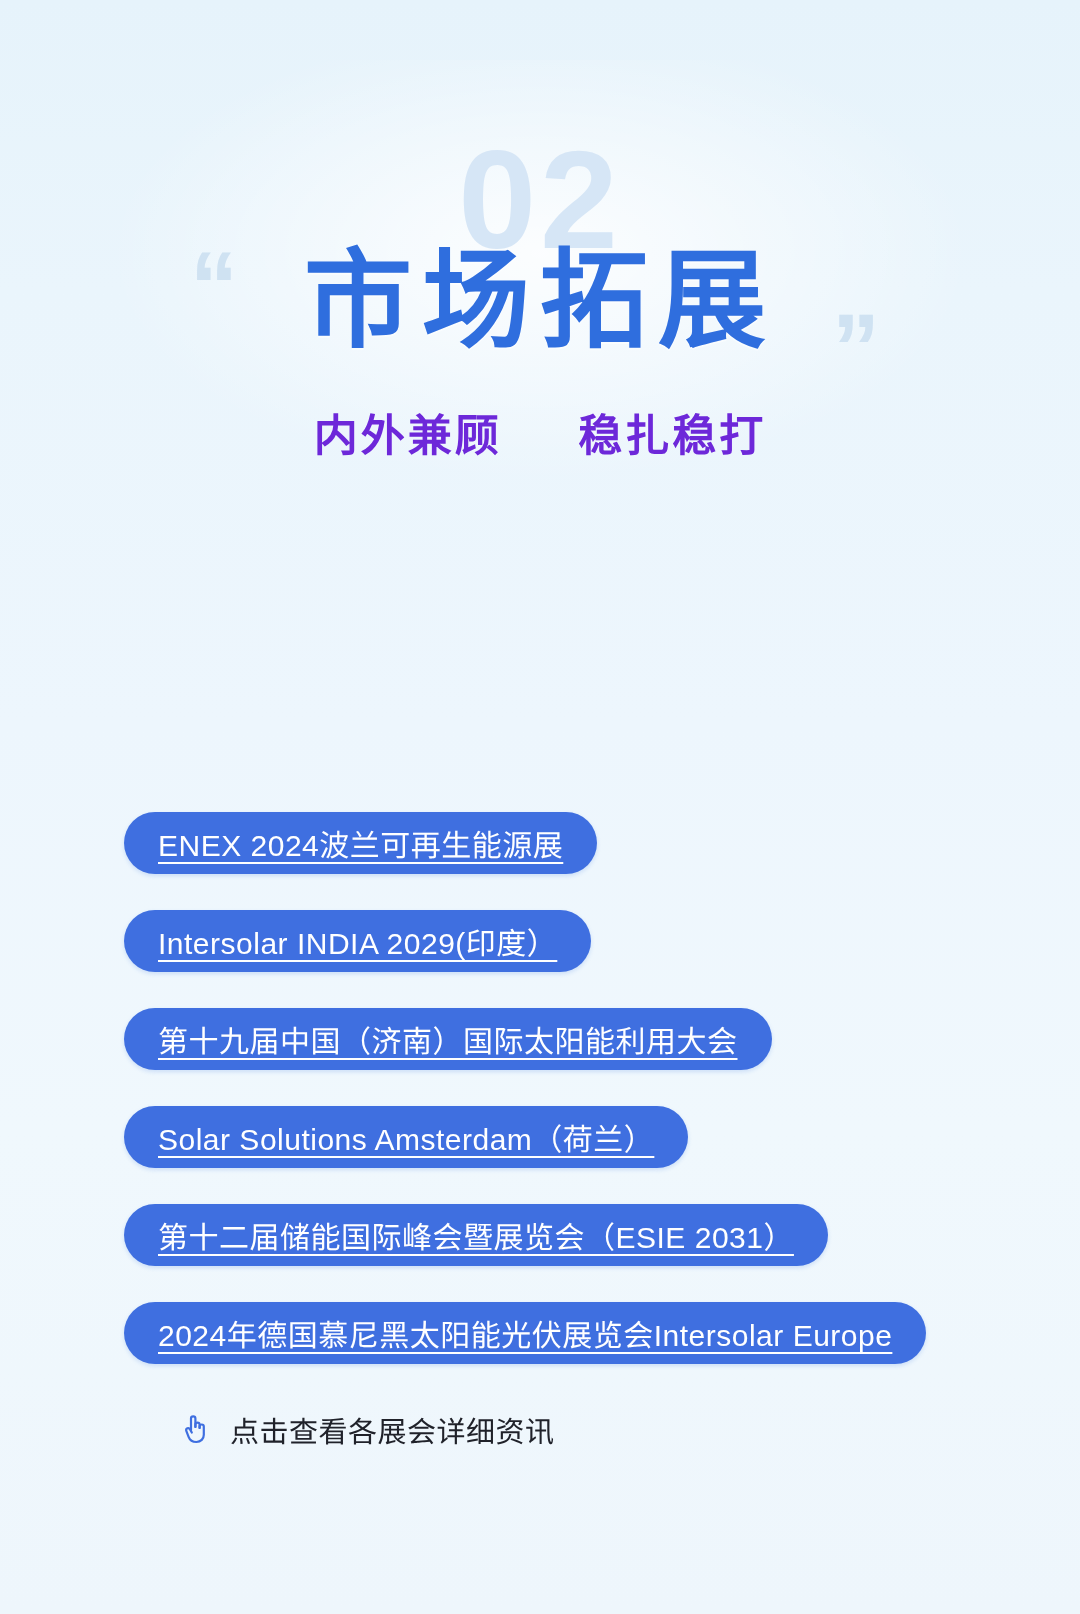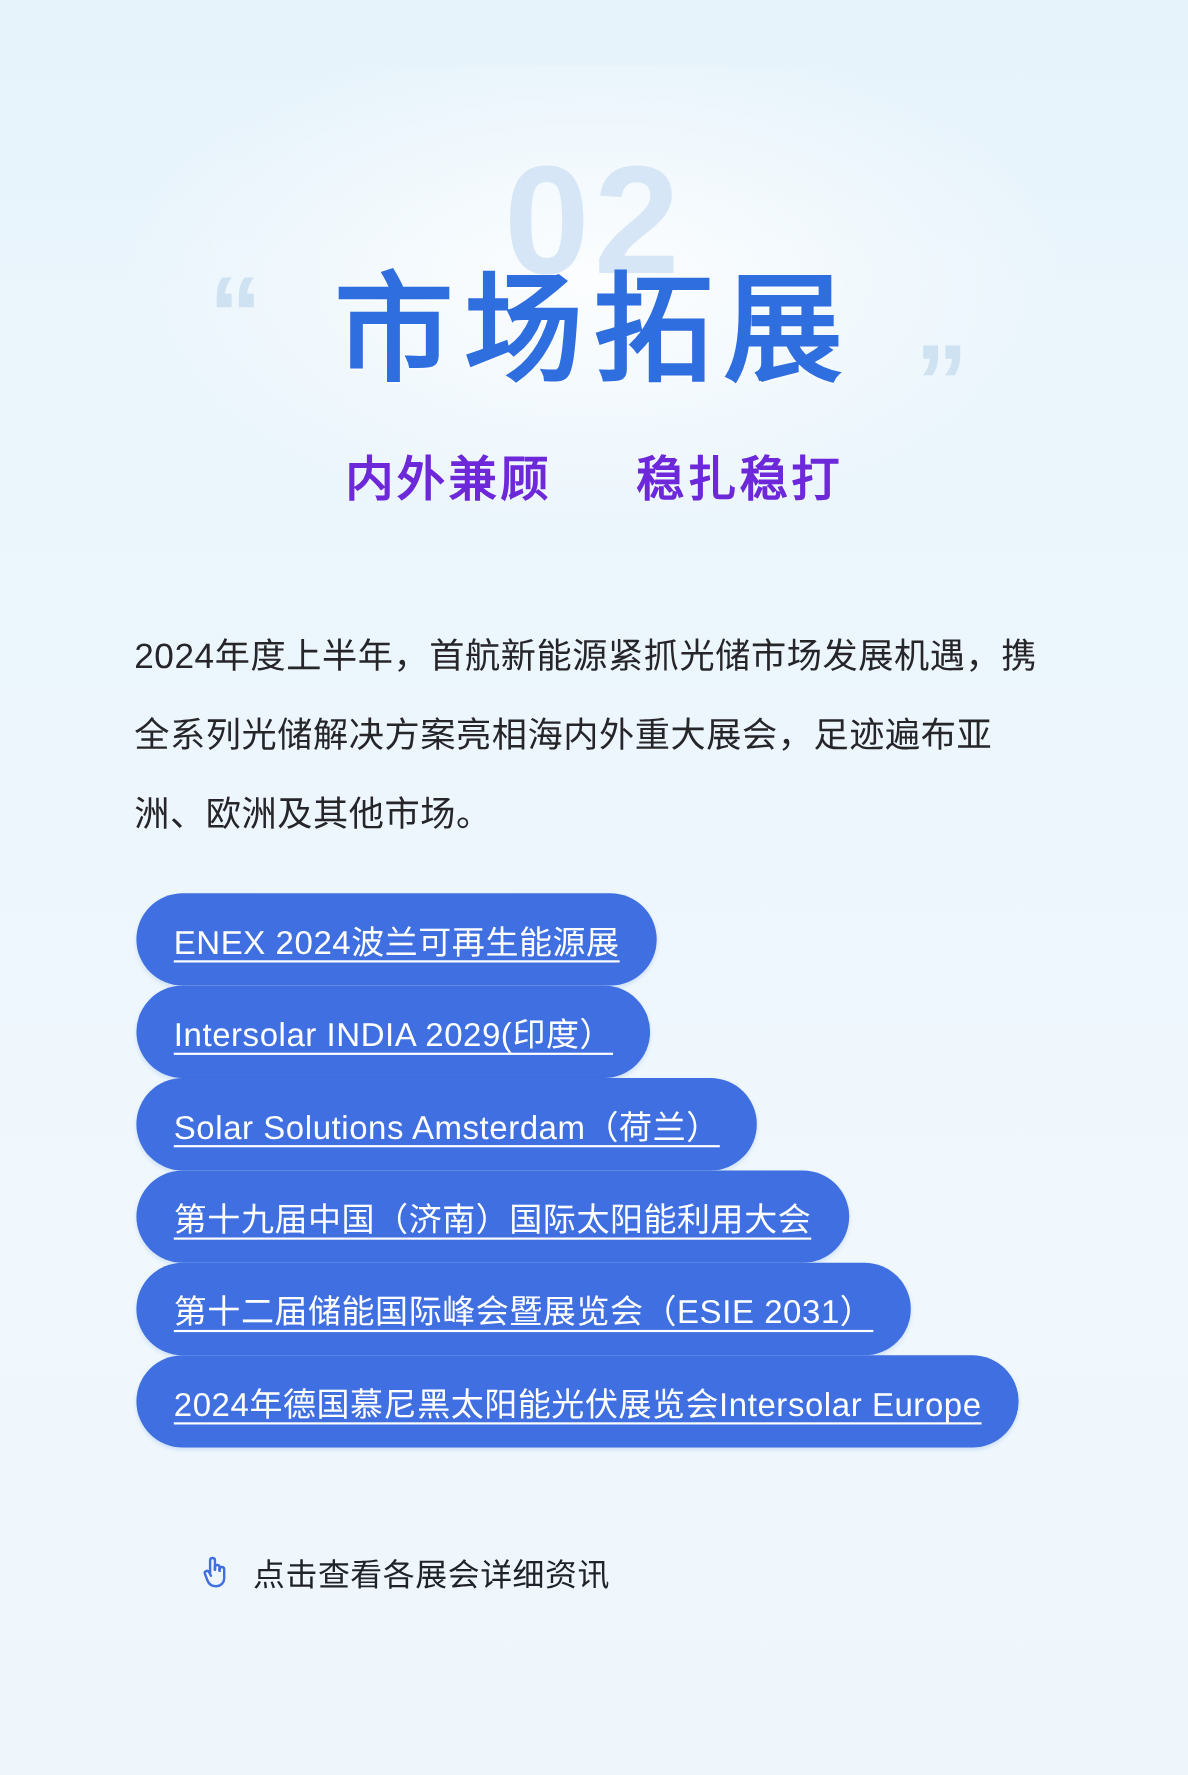--- a/index.html
+++ b/index.html
@@ -133,21 +133,22 @@
     left: 124px;
     width: 840px;
   }
   .pill {
     display: inline-flex;
     align-items: center;
     background: #3f6fe0;
     color: #ffffff;
     border-radius: 999px;
     height: 62px;
-    padding: 11px 34px;
+    padding: 0 34px;
+    margin-bottom: 36px;
     font-size: 30px;
     letter-spacing: 0.5px;
     box-shadow: 0 2px 4px rgba(47,110,222,0.18);
     cursor: pointer;
   }
   .pill-row {
     display: block;
   }
   .pill-text {
     text-decoration: underline;
@@ -193,41 +194,40 @@
       <span class="quote-mark quote-close">”</span>
     </div>
 
     <div class="subtitle">
       <span>内外兼顾</span>
       <span class="gap"></span>
       <span>稳扎稳打</span>
     </div>
   </div>
 
-  <div class="paragraph">2024年度上半年，首航新能源紧抓光储市场发展机遇，携全系列光储解决方案亮相海内外重大展会，足迹遍布亚洲、欧洲及其他市场。</div>
 
   <div class="pill-list">
     <div class="pill-row">
       <span class="pill">
         <span class="pill-text">ENEX 2024波兰可再生能源展</span>
       </span>
     </div>
     <div class="pill-row">
       <span class="pill">
         <span class="pill-text">Intersolar INDIA 2029(印度）</span>
       </span>
     </div>
     <div class="pill-row">
       <span class="pill">
+        <span class="pill-text">第十九届中国（济南）国际太阳能利用大会</span>
+      </span>
+    </div>
+    <div class="pill-row">
+      <span class="pill">
         <span class="pill-text">Solar Solutions Amsterdam（荷兰）</span>
-      </span>
-    </div>
-    <div class="pill-row">
-      <span class="pill">
-        <span class="pill-text">第十九届中国（济南）国际太阳能利用大会</span>
       </span>
     </div>
     <div class="pill-row">
       <span class="pill">
         <span class="pill-text">第十二届储能国际峰会暨展览会（ESIE 2031）</span>
       </span>
     </div>
     <div class="pill-row">
       <span class="pill">
         <span class="pill-text">2024年德国慕尼黑太阳能光伏展览会Intersolar Europe</span>

